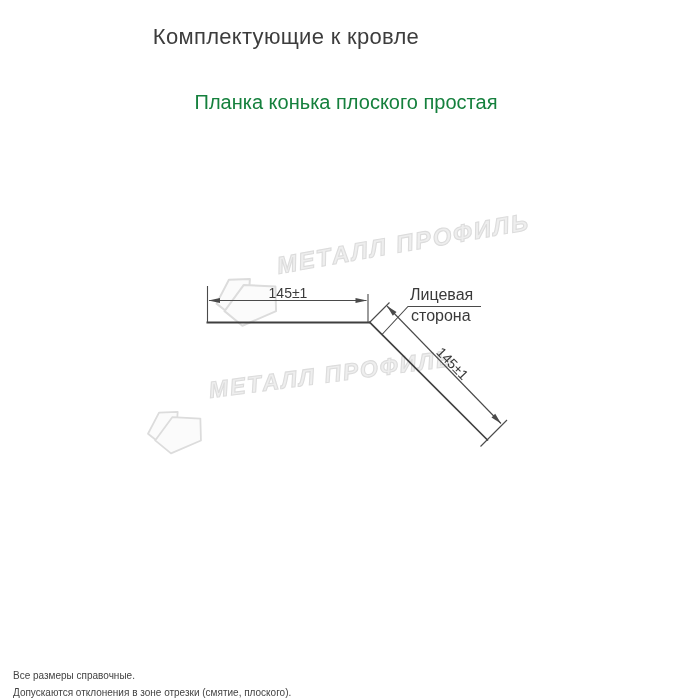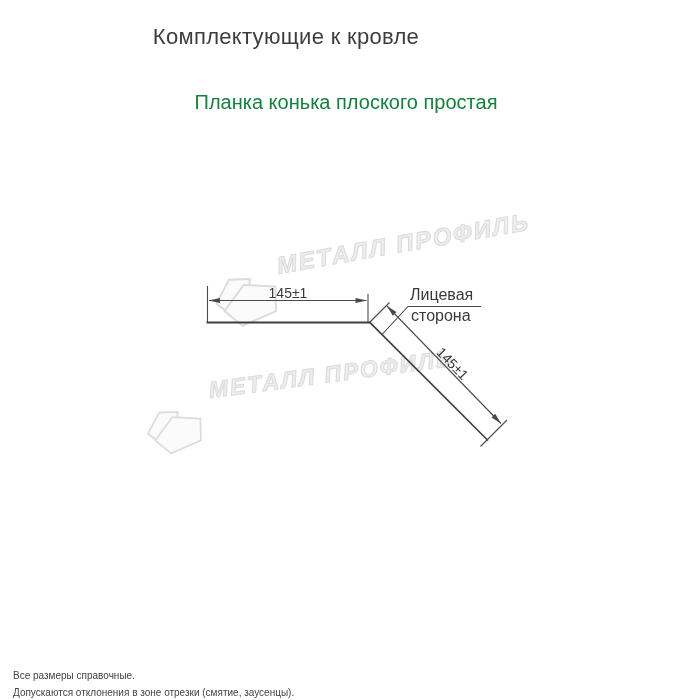--- a/index.html
+++ b/index.html
@@ -91,14 +91,14 @@
   <polygon points="501,423.5 495.2,413.8 491.5,417.4" fill="#4a4a4a"></polygon>
   <text class="dim-text" x="449" y="367" text-anchor="middle" transform="rotate(46 449 367)">145±1</text>
 
   <path d="M481,306.5 L408,306.5 L382,334.5" fill="none" stroke="#4a4a4a" stroke-width="1.1"></path>
   <text class="face-text" x="410" y="300">Лицевая</text>
   <text class="face-text" x="411" y="321">сторона</text>
 </svg>
 
 <div class="footer-notes">
   <div>Все размеры справочные.</div>
-  <div>Допускаются отклонения в зоне отрезки (смятие, заусенцы).</div>
+  <div>Допускаются отклонения в зоне отрезки (смятие, плоского).</div>
 </div>
 
 </body></html>

